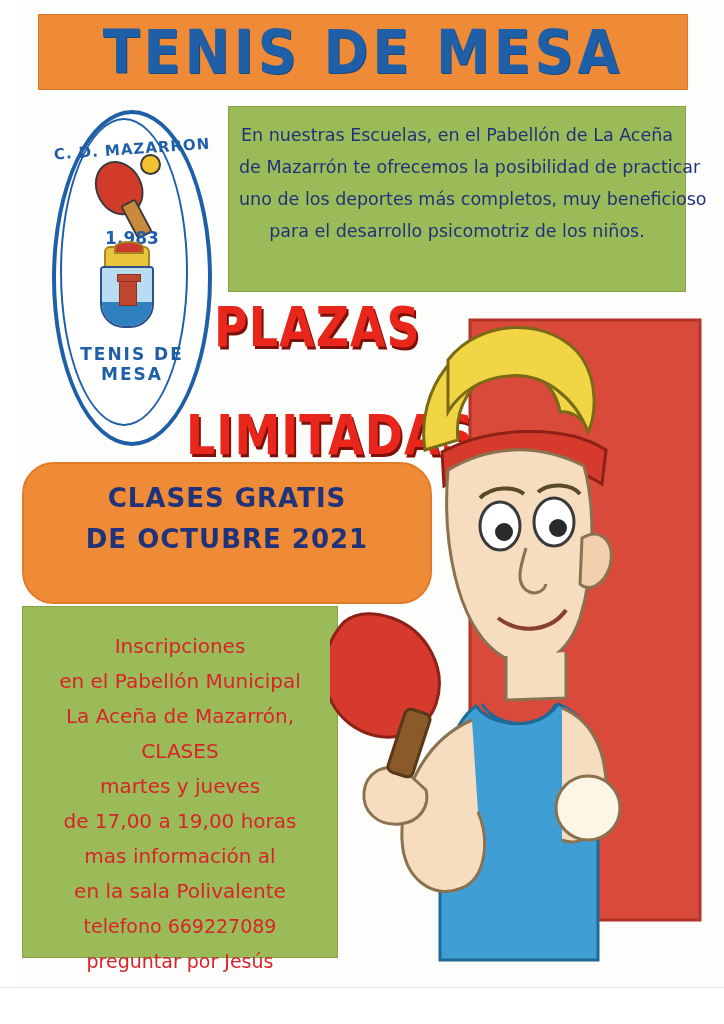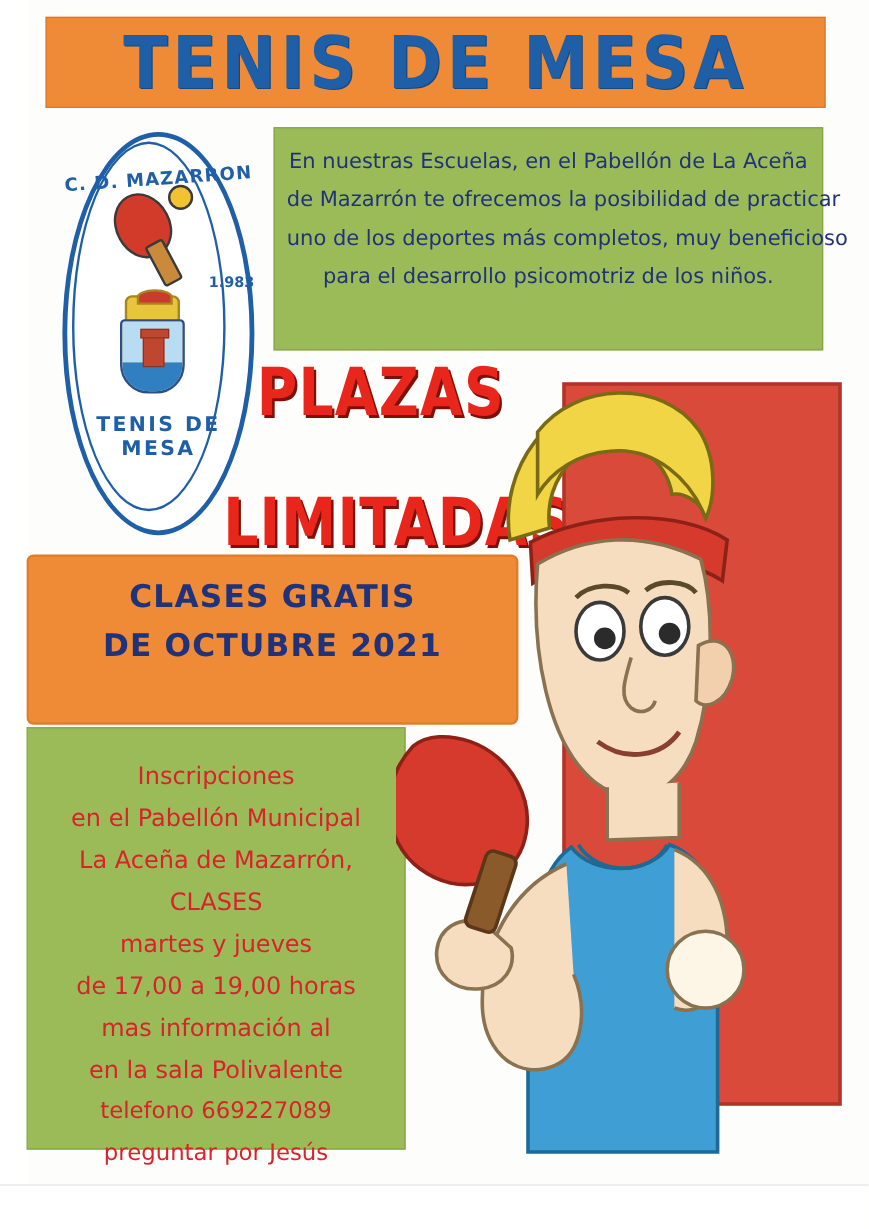--- a/index.html
+++ b/index.html
@@ -85,24 +85,24 @@
   .logo-arc-top {
     top: 36px; left: 8px;
     font-size: 15px;
     letter-spacing: 1px;
     transform: rotate(-4deg);
   }
   .logo-year {
     position: absolute;
     top: 124px; left: 8px;
     width: 160px;
-    text-align: right;
+    text-align: center;
     color: #1f5fa8;
     font-weight: bold;
-    font-size: 12px;
+    font-size: 17px;
     font-family: "DejaVu Sans", sans-serif;
   }
   .logo-arc-bottom {
     top: 240px; left: 8px;
     font-size: 17px;
     letter-spacing: 2px;
   }
   
   .paddle {
     position: absolute;
@@ -225,21 +225,21 @@
 
   
   .classes-box {
     position: absolute;
     left: 22px;
     top: 462px;
     width: 410px;
     height: 142px;
     background: #ef8b36;
     border: 2px solid #e07c28;
-    border-radius: 6px;
+    border-radius: 32px;
     box-sizing: border-box;
     padding-top: 14px;
   }
   .classes-line {
     color: #20327a;
     font-family: "DejaVu Sans", sans-serif;
     font-weight: bold;
     font-size: 26px;
     text-align: center;
     line-height: 41px;

